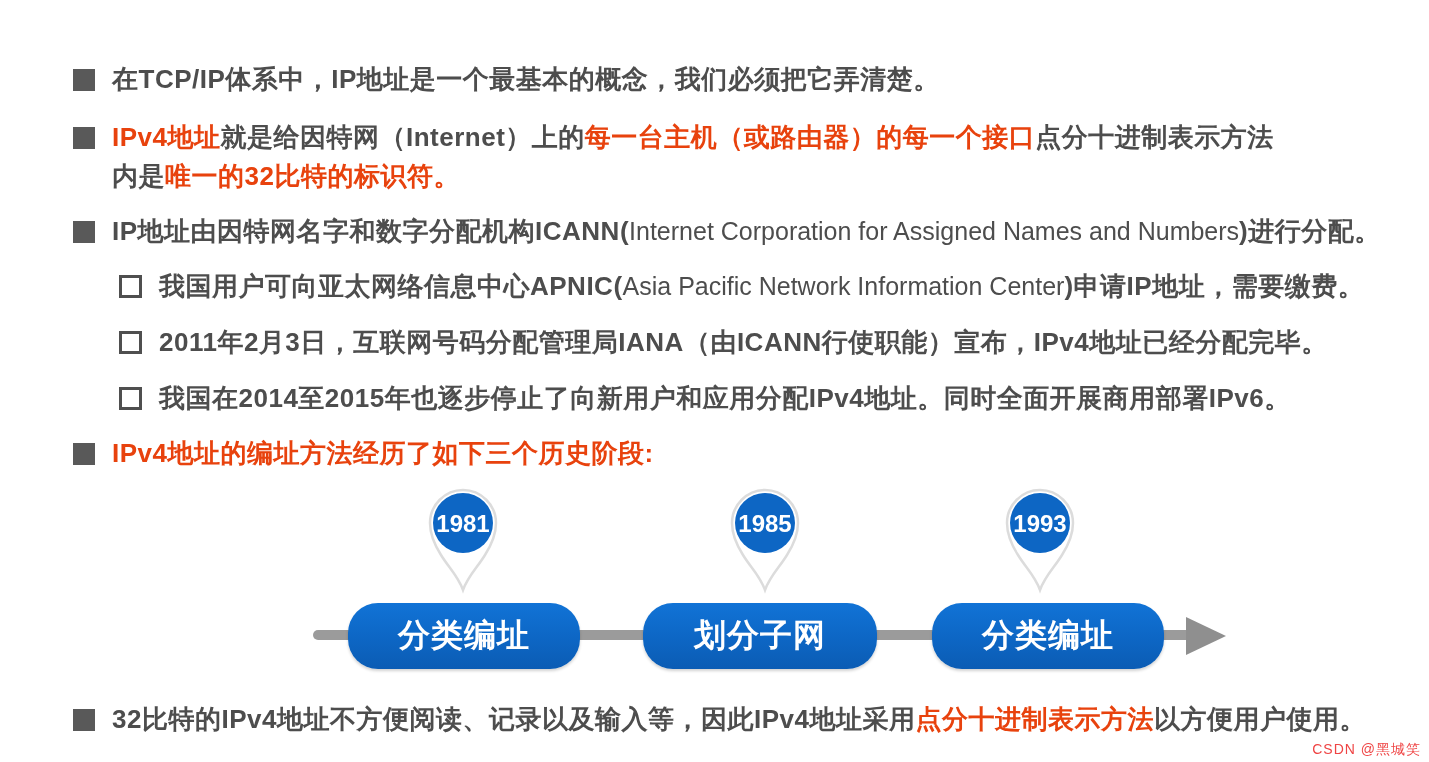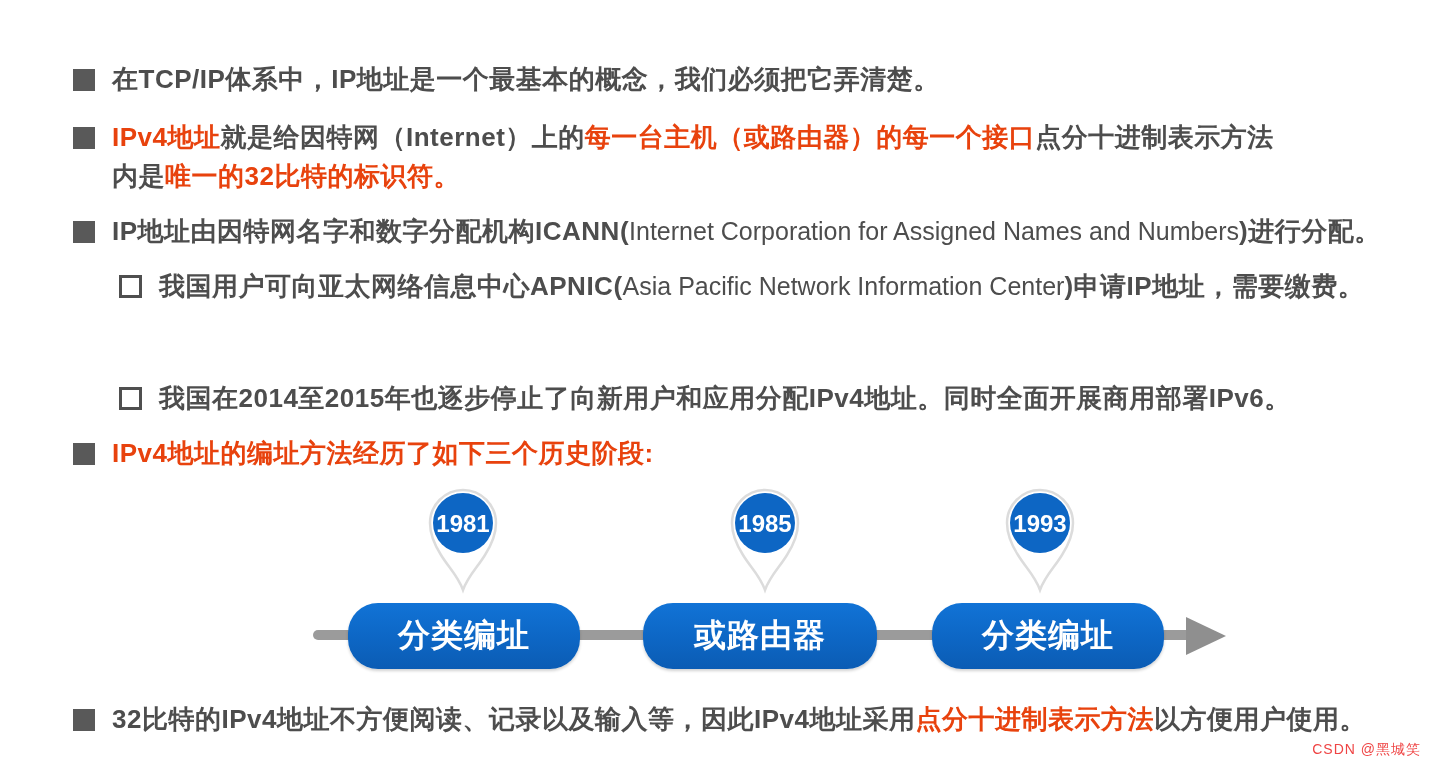--- a/index.html
+++ b/index.html
@@ -81,20 +81,26 @@
     </div>
   </div>
 
   <div class="bullet" style="top:212px;left:40px;">
     <span class="sq"></span>
     <div class="btxt">
       <span>IP地址由因特网名字和数字分配机构ICANN(</span><span class="latin">Internet Corporation for Assigned Names and Numbers</span><span>)进行分配。</span>
     </div>
   </div>
 
+  <div class="bullet" style="top:323px;left:86px;">
+    <span class="hsq"></span>
+    <div class="btxt">
+      <span>2011年2月3日，互联网号码分配管理局IANA（由ICANN行使职能）宣布，IPv4地址已经分配完毕。</span>
+    </div>
+  </div>
 
   <div class="bullet" style="top:379px;left:86px;">
     <span class="hsq"></span>
     <div class="btxt">
       <span>我国在2014至2015年也逐步停止了向新用户和应用分配IPv4地址。同时全面开展商用部署IPv6。</span>
     </div>
   </div>
 
   <div class="bullet" style="top:434px;left:40px;">
     <span class="sq"></span>
@@ -126,21 +132,21 @@
         <path d="M40 107 C35 93 26 85 18 72 C11 61 7 52 7 40 C7 22 22 7 40 7 C58 7 73 22 73 40 C73 52 69 61 62 72 C54 85 45 93 40 107 Z" fill="#ffffff" stroke="#dcdcdc" stroke-width="2.5"></path>
         <circle cx="40" cy="40" r="30" fill="#0d66c4"></circle>
         <text x="40" y="49" text-anchor="middle" font-size="24" font-weight="bold" fill="#ffffff">1993</text>
       </svg>
     </div>
 
     <div class="pill" style="left:348px;width:232px;">
       <span>分类编址</span>
     </div>
     <div class="pill" style="left:643px;width:234px;">
-      <span>或路由器</span>
+      <span>划分子网</span>
     </div>
     <div class="pill" style="left:932px;width:232px;">
       <span>分类编址</span>
     </div>
   </div>
 
   <div class="bullet" style="top:700px;left:40px;">
     <span class="sq"></span>
     <div class="btxt">
       <span>32比特的IPv4地址不方便阅读、记录以及输入等，因此IPv4地址采用</span><span class="red">点分十进制表示方法</span><span>以方便用户使用。</span>

